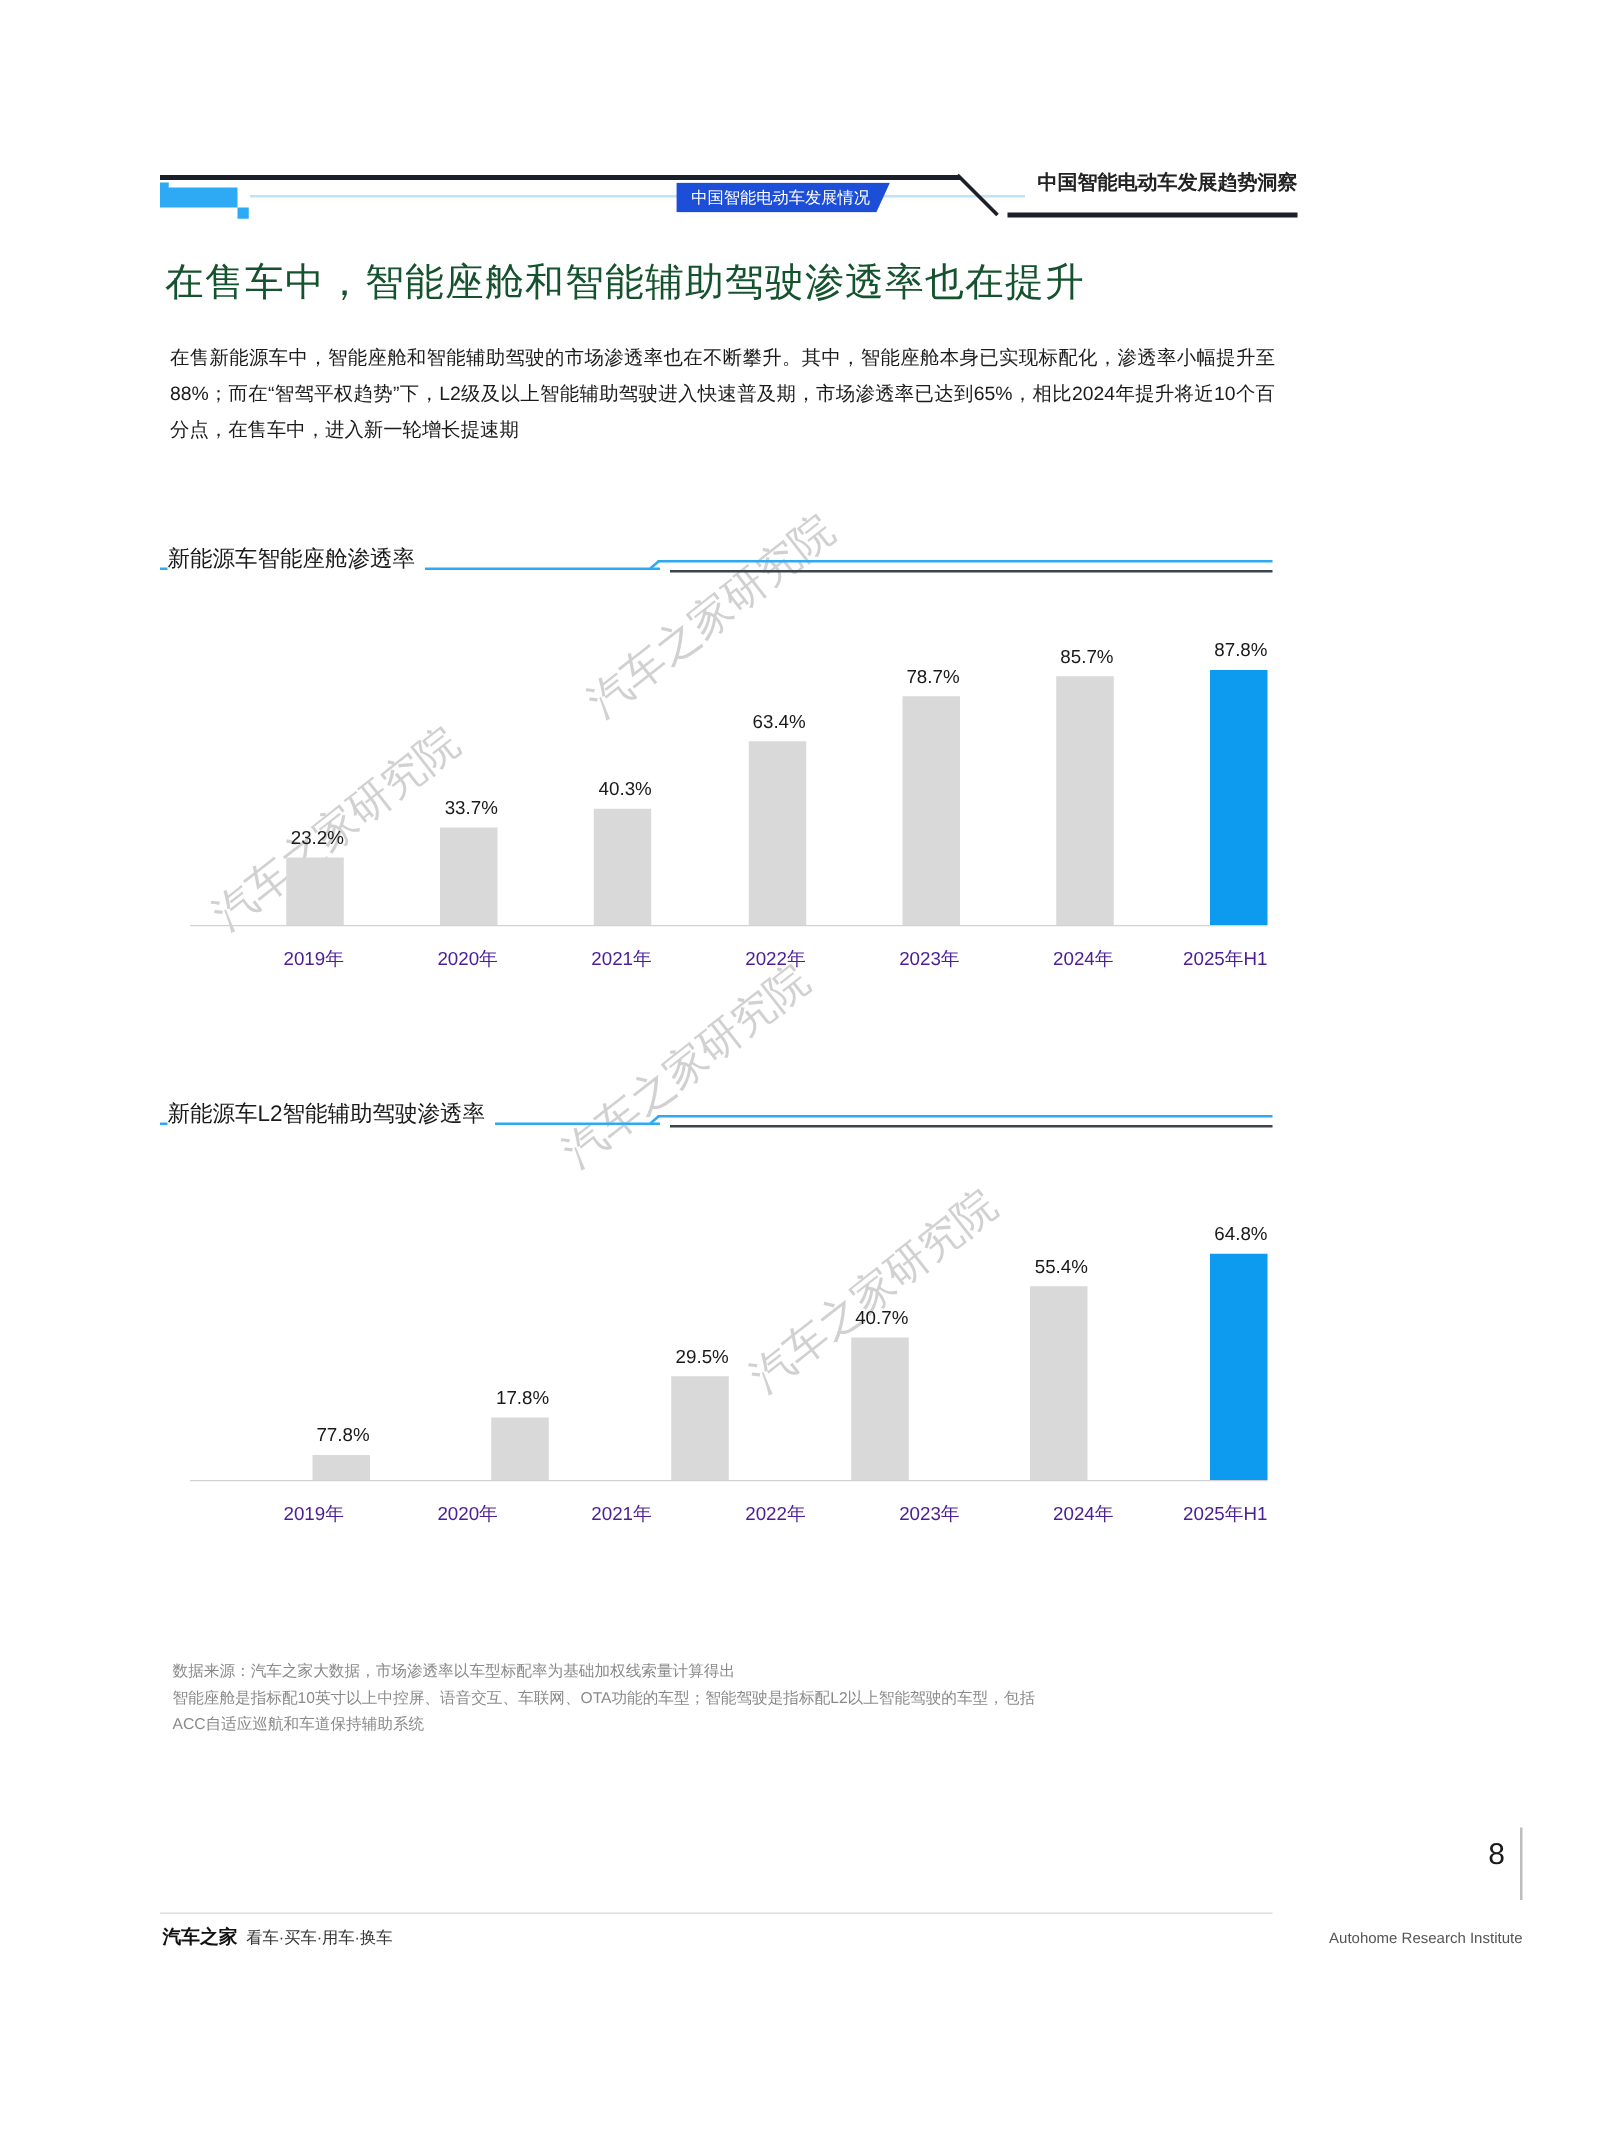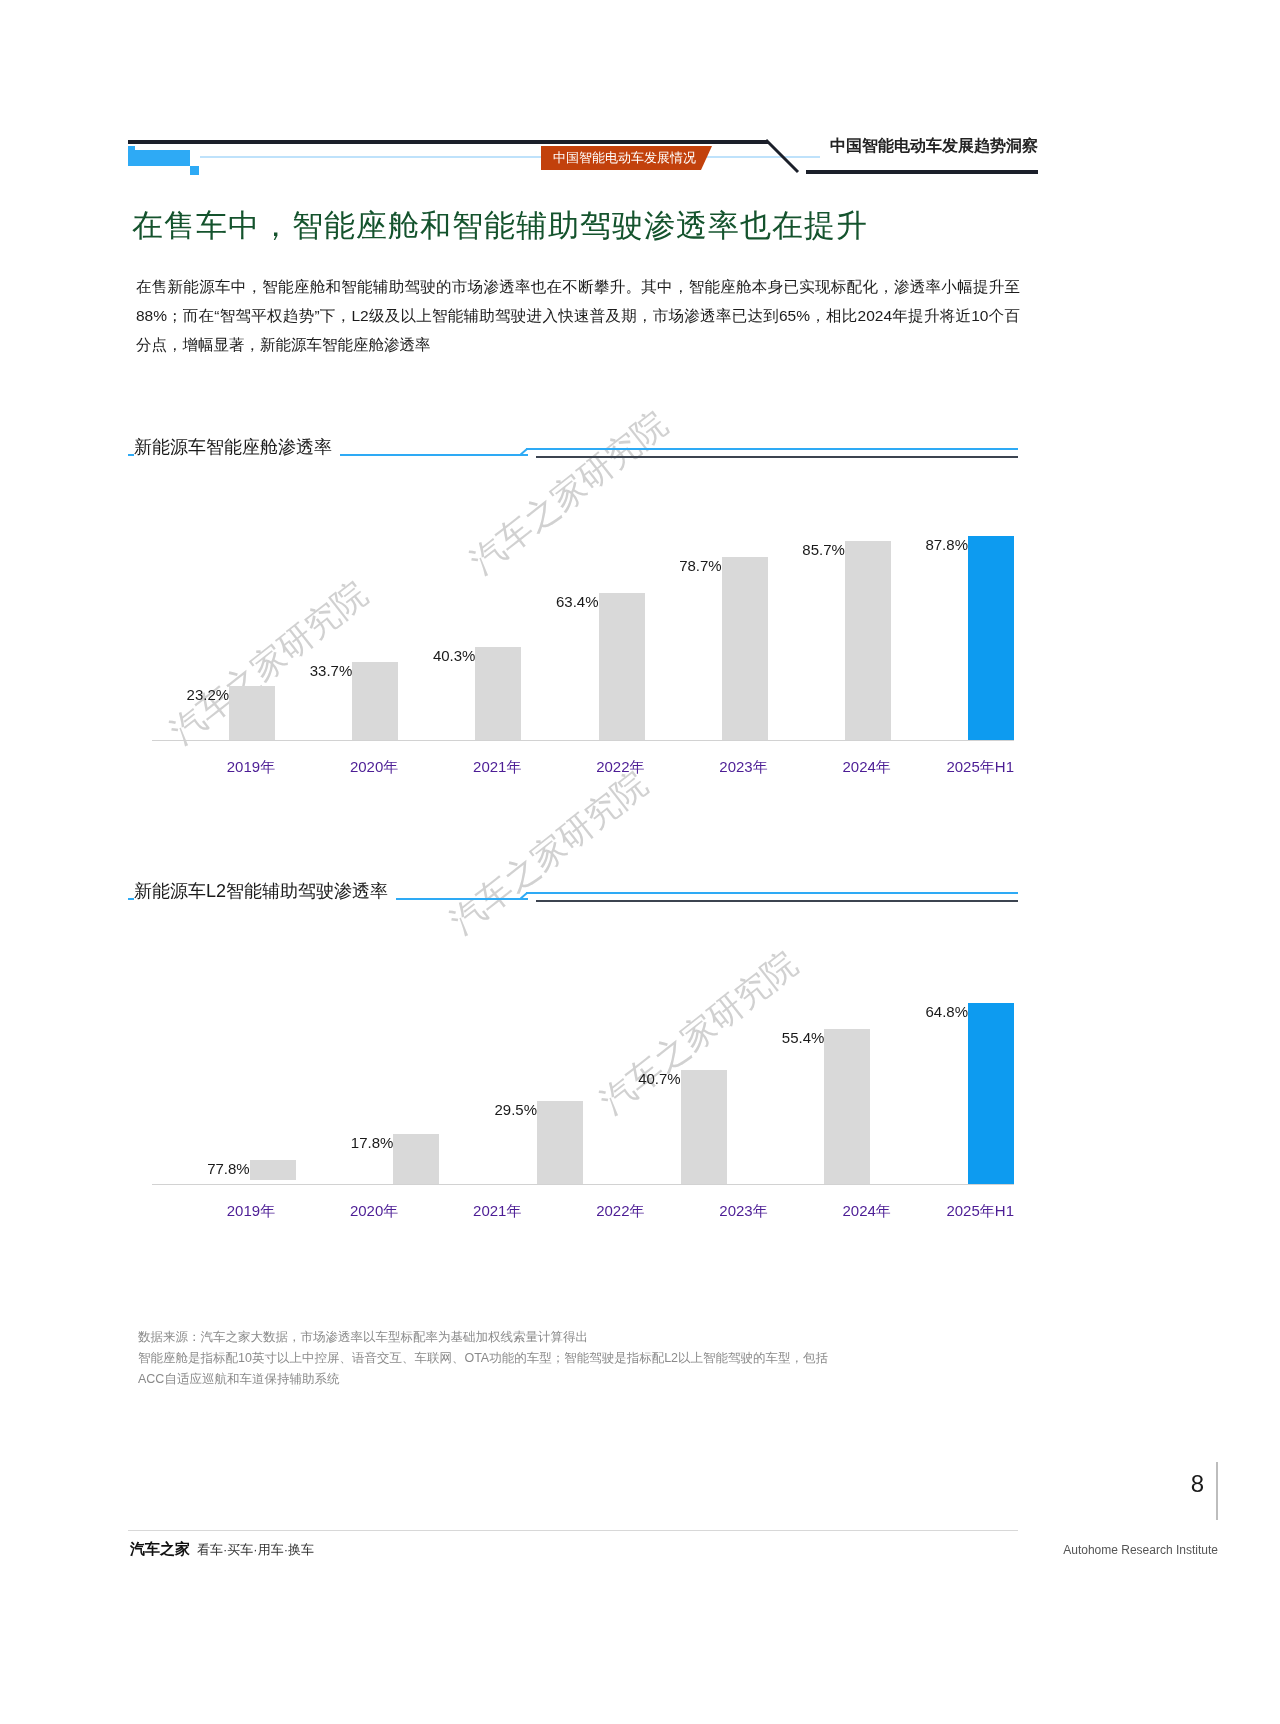--- a/index.html
+++ b/index.html
@@ -9,21 +9,21 @@
   .page{position:absolute;inset:0;background:#fff;overflow:hidden;}
 
   
   .header{position:absolute;left:128px;top:128px;width:910px;height:46px;}
   .hdr-dark-line{position:absolute;left:0;top:12px;width:640px;height:4px;background:#1b1f2a;}
   .hdr-lt-line{position:absolute;left:72px;top:28px;width:620px;height:2px;background:#bfe2fb;}
   .hdr-sq-a{position:absolute;left:0;top:22px;width:62px;height:16px;background:#2eaaf5;}
   .hdr-sq-b{position:absolute;left:0px;top:18px;width:7px;height:7px;background:#2eaaf5;}
   .hdr-sq-c{position:absolute;left:62px;top:38px;width:9px;height:9px;background:#2eaaf5;}
   .hdr-tag{position:absolute;left:413px;top:18px;height:24px;padding:0 16px 0 12px;
-           background:#c2410c;color:#fff;font-size:13px;line-height:24px;white-space:nowrap;
+           background:#1d4ed8;color:#fff;font-size:13px;line-height:24px;white-space:nowrap;
            clip-path:polygon(0 0,100% 0,calc(100% - 11px) 100%,0 100%);}
   .hdr-slash{position:absolute;left:636px;top:10px;width:44px;height:40px;}
   .hdr-right-line{position:absolute;left:678px;top:42px;width:232px;height:4px;background:#1b1f2a;}
   .hdr-title{position:absolute;right:0;top:8px;font-size:16px;color:#222;font-weight:bold;white-space:nowrap;}
 
   
   .main-title{position:absolute;left:132px;top:205px;font-size:31px;color:#14532d;
               letter-spacing:1px;white-space:nowrap;}
 
   
@@ -36,21 +36,21 @@
                white-space:nowrap;z-index:3;background:#fff;padding-right:8px;}
   .rule{position:absolute;left:0;top:30px;width:890px;height:10px;}
   .rule .blue{position:absolute;left:0;top:6px;width:400px;height:2px;background:#2eaaf5;}
   .rule .blue2{position:absolute;left:398px;top:0px;width:492px;height:2px;background:#2eaaf5;}
   .rule .diag{position:absolute;left:392px;top:0px;width:12px;height:8px;}
   .rule .dark{position:absolute;left:408px;top:8px;width:482px;height:2px;background:#3c4450;}
 
   .plot{position:absolute;left:24px;top:52px;width:862px;}
   .axis{position:absolute;left:0;width:862px;height:1px;background:#d2d2d2;}
   .bars{position:absolute;left:0;width:862px;display:flex;align-items:flex-end;}
-  .bar-cell{flex:1;display:flex;flex-direction:row;align-items:flex-start;justify-content:flex-end;}
+  .bar-cell{flex:1;display:flex;flex-direction:column;align-items:flex-end;justify-content:flex-end;}
   .bar-val{font-size:15px;color:#1a1a1a;margin-bottom:7px;white-space:nowrap;}
   .bar{width:46px;background:#d9d9d9;}
   .bar.accent{background:#0d9bf0;}
   .xlabels{position:absolute;left:0;width:862px;display:flex;}
   .xlab{flex:1;text-align:right;font-size:15px;color:#4c1d95;white-space:nowrap;}
 
   
   .wm{position:absolute;color:#c9c9c9;font-size:34px;font-family:"DejaVu Serif",serif;
       transform:rotate(-38deg);white-space:nowrap;pointer-events:none;opacity:.85;}
 
@@ -80,21 +80,21 @@
     <div class="hdr-tag">中国智能电动车发展情况</div>
     <svg class="hdr-slash" viewBox="0 0 44 40">
       <path d="M2 2 L34 34" stroke="#1b1f2a" stroke-width="3" fill="none"></path>
     </svg>
     <div class="hdr-right-line"></div>
     <div class="hdr-title">中国智能电动车发展趋势洞察</div>
   </div>
 
   <div class="main-title">在售车中，智能座舱和智能辅助驾驶渗透率也在提升</div>
 
-  <div class="intro">在售新能源车中，智能座舱和智能辅助驾驶的市场渗透率也在不断攀升。其中，智能座舱本身已实现标配化，渗透率小幅提升至88%；而在“智驾平权趋势”下，L2级及以上智能辅助驾驶进入快速普及期，市场渗透率已达到65%，相比2024年提升将近10个百分点，增幅显著，新能源车智能座舱渗透率</div>
+  <div class="intro">在售新能源车中，智能座舱和智能辅助驾驶的市场渗透率也在不断攀升。其中，智能座舱本身已实现标配化，渗透率小幅提升至88%；而在“智驾平权趋势”下，L2级及以上智能辅助驾驶进入快速普及期，市场渗透率已达到65%，相比2024年提升将近10个百分点，在售车中，进入新一轮增长提速期</div>
 
   <div class="wm" style="left:150px;top:640px;">汽车之家研究院</div>
   <div class="wm" style="left:450px;top:470px;">汽车之家研究院</div>
   <div class="wm" style="left:430px;top:830px;">汽车之家研究院</div>
   <div class="wm" style="left:580px;top:1010px;">汽车之家研究院</div>
 
   <div class="chart-block" id="chart1" style="top:418px;">
     <div class="chart-title">新能源车智能座舱渗透率</div>
     <div class="rule">
       <div class="blue"></div>

